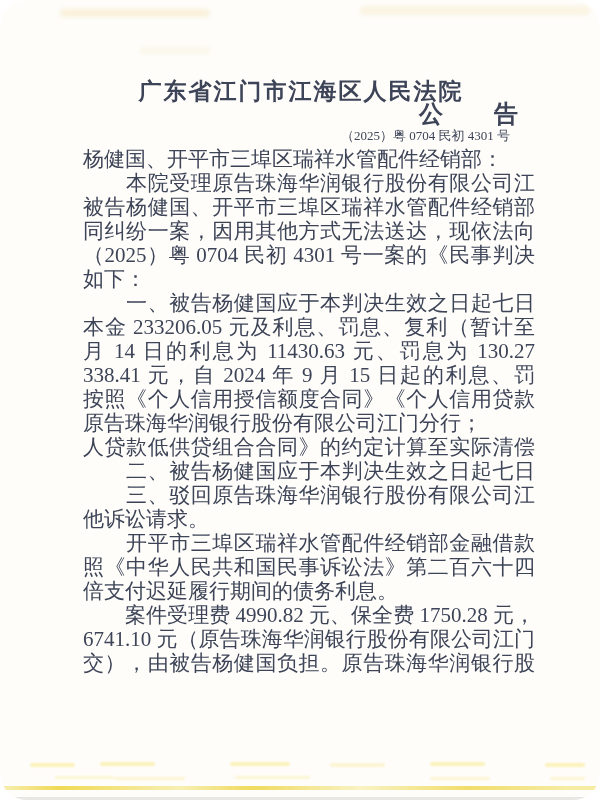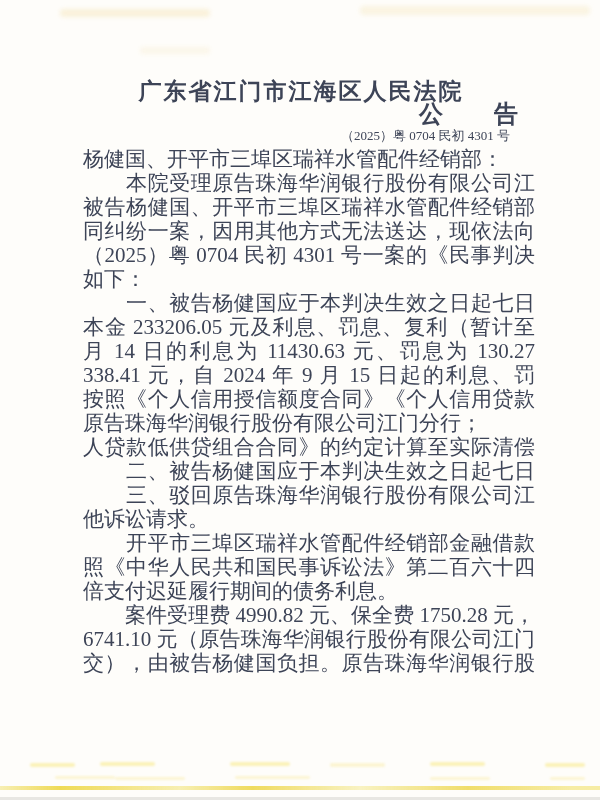--- a/index.html
+++ b/index.html
@@ -6,20 +6,21 @@
   body {
     width:600px; height:800px;
     background:#ffffff;
     font-family:"Liberation Serif","DejaVu Serif",serif;
   }
   .page {
     position:relative; width:600px; height:800px;
     background:var(--paper,#fefdfa);
     overflow:hidden;
     color:var(--ink,#3d4457);
+    border-radius:27px;
   }
   
   .court-name {
     position:absolute; top:80px; left:83px; width:452px;
     box-sizing:border-box; padding-right:16px;
     text-align:center; font-size:23px; font-weight:700;
     letter-spacing:2px; line-height:24px;
   }
   .doc-title {
     position:absolute; top:101px; left:83px; width:452px;

